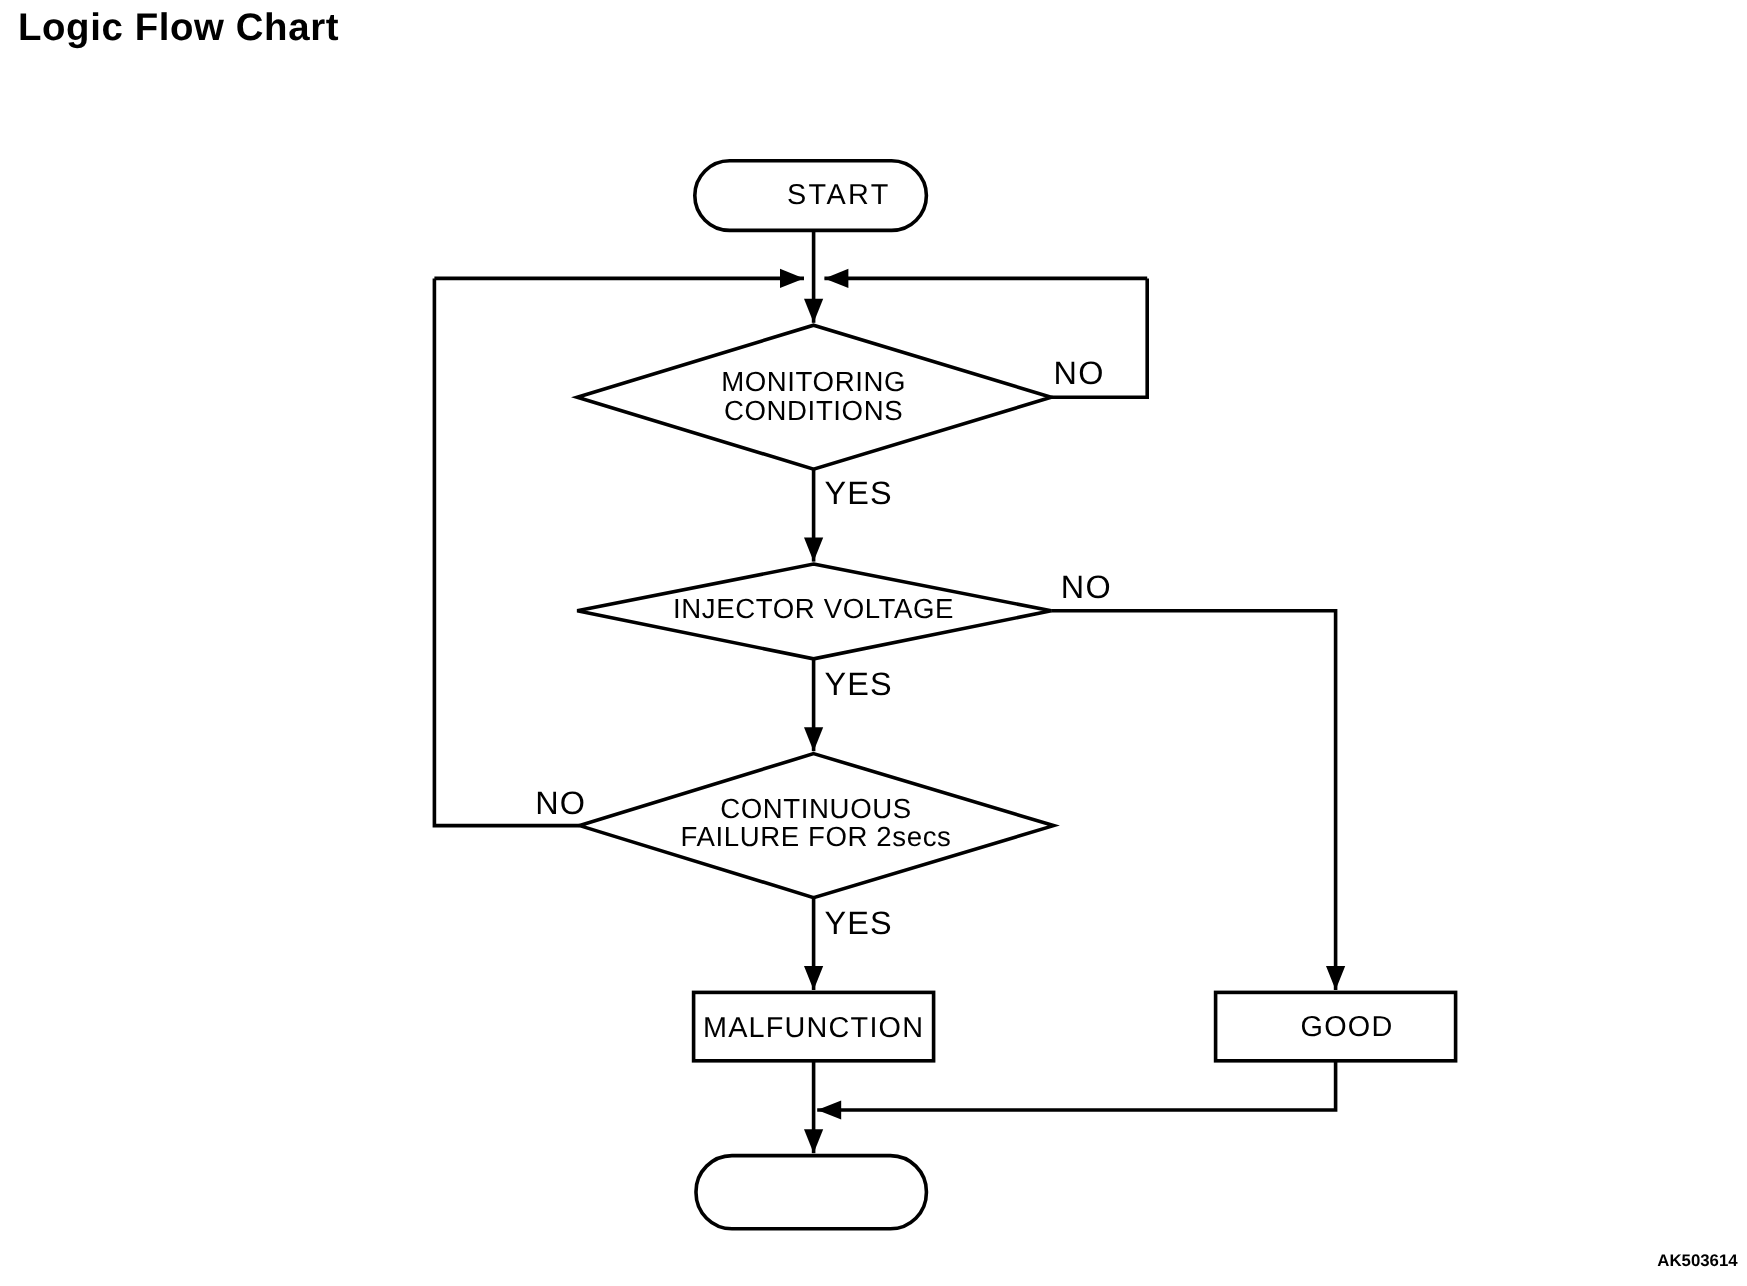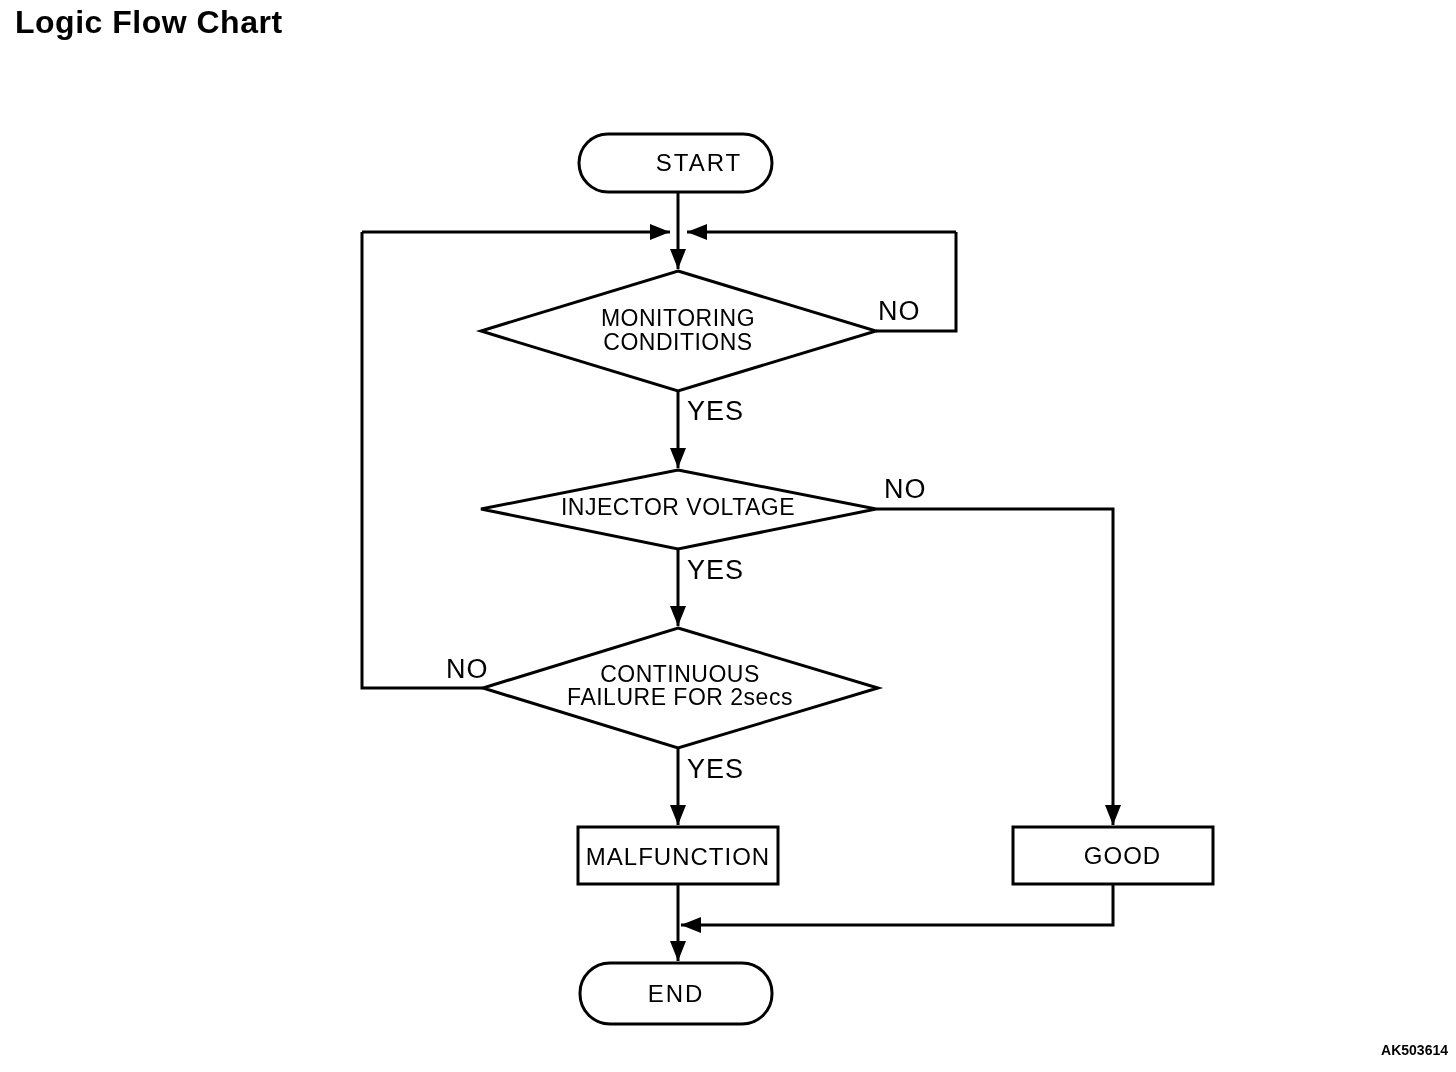--- a/index.html
+++ b/index.html
@@ -123,21 +123,20 @@
 
   <div class="decision-label" style="left:480px; top:663px; line-height:23px;">
     <span class="line">CONTINUOUS</span>
     <span class="line">FAILURE FOR 2secs</span>
   </div>
 
   <div class="node-label" style="left:578px; top:827px; width:200px; height:59px;">MALFUNCTION</div>
 
   <div class="node-label" style="left:1013px; top:827px; width:219px; height:57px;">GOOD</div>
 
-  <div class="node-label terminator-label" style="left:580px; top:963px; width:192px; height:61px;">END</div>
 
   <div class="branch-label" style="left:878px; top:296px;">NO</div>
   <div class="branch-label" style="left:687px; top:396px;">YES</div>
 
   <div class="branch-label" style="left:884px; top:474px;">NO</div>
   <div class="branch-label" style="left:687px; top:555px;">YES</div>
 
   <div class="branch-label" style="left:446px; top:654px;">NO</div>
   <div class="branch-label" style="left:687px; top:754px;">YES</div>
 

